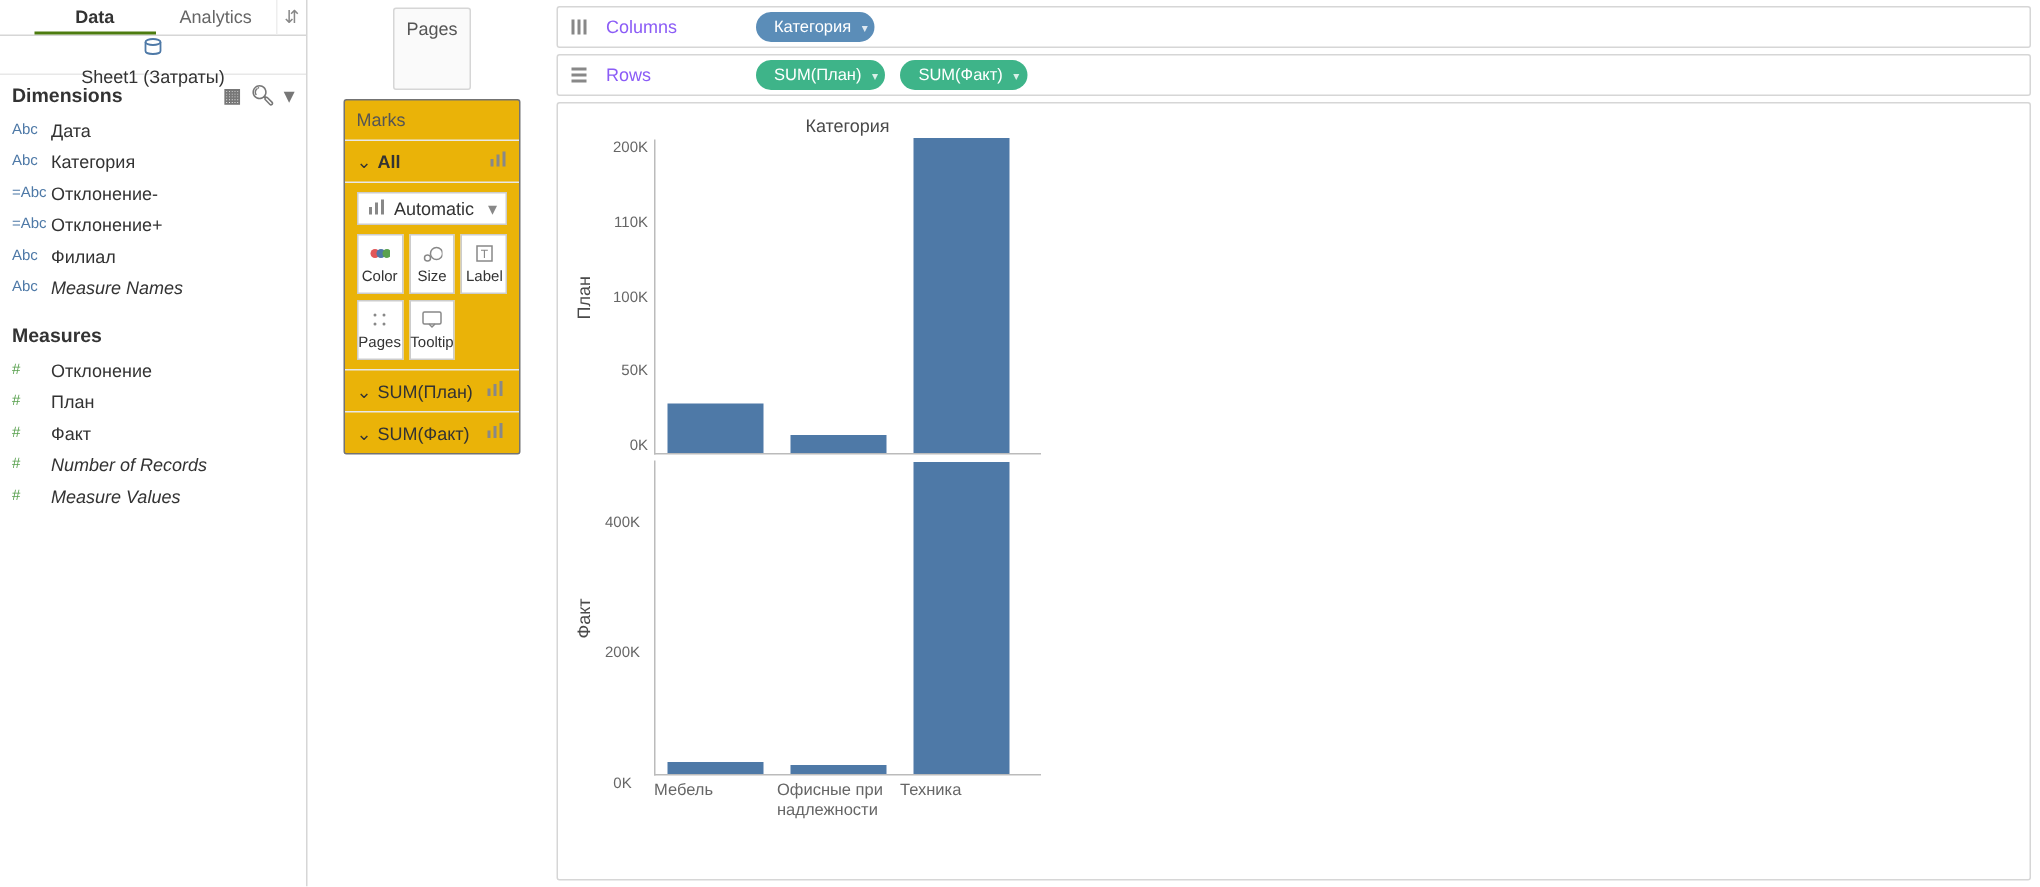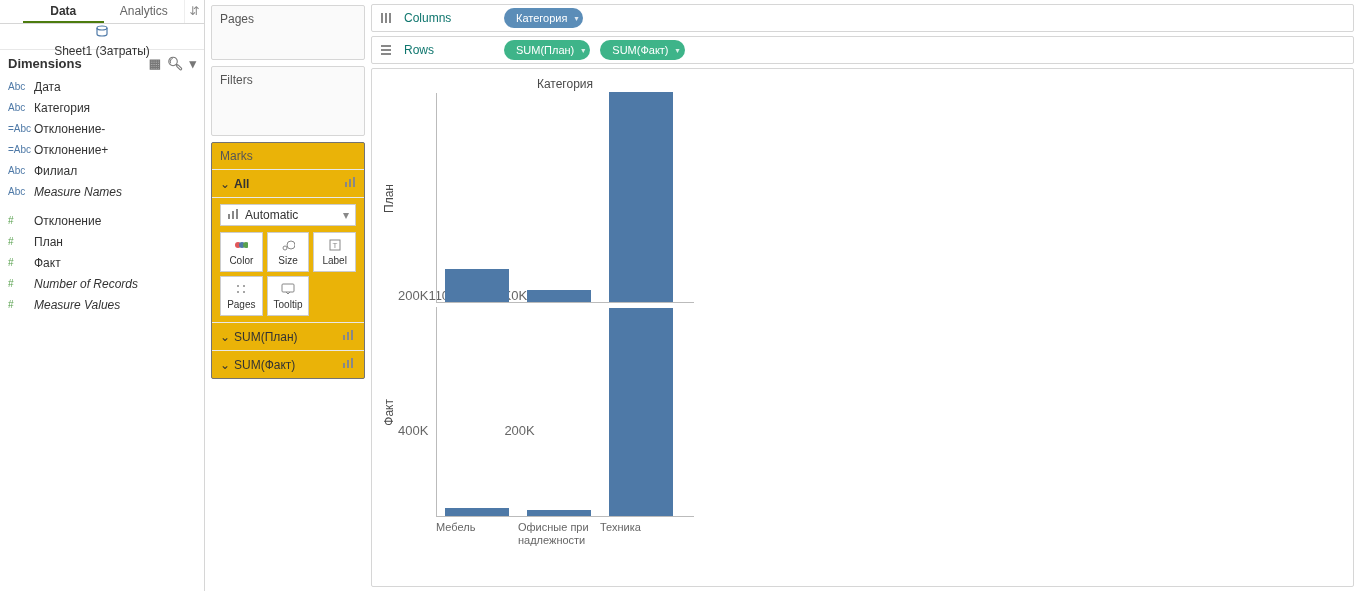--- a/index.html
+++ b/index.html
@@ -14,21 +14,21 @@
 .ds-row { display: flex; align-items: center; height: 26px; padding: 0 8px; border-bottom: 1px solid #e8e8e8; gap: 6px; cursor: pointer; flex-direction: column; }
 .ds-icon { width: 14px; height: 14px; display: inline-flex; align-items: center; justify-content: center; }
 .section-header { display: flex; align-items: center; height: 26px; padding: 0 8px; font-weight: bold; font-size: 13px; }
 .section-header .hdr-icons { margin-left: auto; display: flex; gap: 6px; color: #777; }
 .field-row { display: flex; align-items: center; height: 21px; padding: 0 8px; gap: 6px; cursor: pointer; }
 .field-type { width: 20px; font-size: 10px; color: #4e79a7; text-align: left; }
 .field-type.calc { color: #4e79a7; font-style: normal; text-align: right; }
 .field-type.meas { color: #59a14f; }
 .field-name { font-size: 12px; }
 .field-name.italic { font-style: italic; }
-.mid-panel { width: 160px; padding: 5px 0 0 6px; display: flex; flex-direction: column; gap: 6px; }
+.mid-panel { width: 160px; padding: 5px 0 0 6px; display: flex; flex-direction: column; gap: 6px; align-items: center; }
 .card { border: 1px solid #d6d6d6; border-radius: 2px; background: #fafafa; }
 .card-title { font-size: 12px; color: #555; padding: 6px 8px; }
 .card.pages { height: 55px; }
 .card.filters { height: 70px; }
 .marks-card { border: 1px solid #737373; border-radius: 2px; background: #eab308; }
 .marks-title { font-size: 12px; color: #555; padding: 6px 8px; border-bottom: 1px solid #e8e8e8; }
 .marks-all { display: flex; align-items: center; padding: 6px 8px; border-bottom: 1px solid #e8e8e8; cursor: pointer; }
 .marks-all .chev { width: 14px; }
 .marks-all .lbl { flex: 1; font-weight: bold; }
 .marks-type-dd { margin: 6px 8px; border: 1px solid #ccc; background: #fff; height: 22px; display: flex; align-items: center; padding: 0 6px; cursor: pointer; }
@@ -37,32 +37,32 @@
 .marks-grid { display: grid; grid-template-columns: repeat(3, 1fr); gap: 4px; padding: 0 8px 6px 8px; }
 .mark-btn { border: 1px solid #ccc; background: #fff; height: 40px; display: flex; flex-direction: column; align-items: center; justify-content: center; font-size: 10px; cursor: pointer; gap: 3px; }
 .mark-btn .mi { height: 14px; display: flex; align-items: center; justify-content: center; }
 .marks-sub { display: flex; align-items: center; padding: 6px 8px; border-top: 1px solid #e8e8e8; cursor: pointer; }
 .marks-sub .chev { width: 14px; }
 .marks-sub .lbl { flex: 1; }
 .marks-sub .barico { width: 14px; }
 .right-area { flex: 1; display: flex; flex-direction: column; padding: 4px 6px 4px 6px; gap: 4px; }
 .shelf { border: 1px solid #d6d6d6; border-radius: 2px; height: 28px; display: flex; align-items: center; padding: 0 6px; gap: 10px; background: #fff; }
 .shelf-icon { width: 16px; height: 16px; display: flex; align-items: center; justify-content: center; color: #666; }
-.shelf-label { font-size: 12px; color: #0f766e; width: 90px; }
+.shelf-label { font-size: 12px; color: #8b5cf6; width: 90px; }
 .pill { height: 20px; border-radius: 10px; padding: 0 16px 0 12px; font-size: 11px; color: #fff; display: inline-flex; align-items: center; cursor: pointer; position: relative; }
 .pill.blue { background: #5b8db8; }
 .pill.green { background: #3eb489; }
 .pill::after { content: "▾"; position: absolute; right: 5px; font-size: 8px; opacity: 0.8; }
 .viz { flex: 1; border: 1px solid #d6d6d6; border-radius: 2px; background: #fff; position: relative; display: flex; }
 .viz-inner { padding: 8px 8px 4px 8px; display: flex; flex-direction: column; width: 330px; }
 .chart-title { text-align: center; font-size: 12px; color: #4a4a4a; margin-bottom: 2px; padding-left: 56px; }
 .chart-row { display: flex; }
 .ylabel { width: 18px; display: flex; align-items: center; justify-content: center; }
 .ylabel span { writing-mode: vertical-rl; transform: rotate(180deg); font-size: 12px; color: #4a4a4a; }
-.yaxis { width: 38px; display: flex; flex-direction: row; justify-content: space-between; align-items: flex-end; font-size: 13px; color: #666; padding-right: 4px; }
+.yaxis { width: 38px; display: flex; flex-direction: column; justify-content: space-between; align-items: flex-end; font-size: 10px; color: #666; padding-right: 4px; }
 .plot { flex: 1; border-left: 1px solid #bbb; border-bottom: 1px solid #bbb; display: flex; align-items: flex-end; gap: 18px; padding: 0 8px; position: relative; }
 .plot-top { height: 210px; }
 .plot-bot { height: 210px; }
 .bar { width: 64px; background: #4e79a7; }
 .xaxis { display: flex; padding-left: 56px; margin-top: 4px; }
 .xaxis .xlbl { width: 82px; font-size: 11px; color: #666; line-height: 1.2; }
 .spacer-between { height: 4px; }
 </style>
 </head>
 <body>
@@ -112,20 +112,23 @@
       <div class="field-row">
           <span class="field-type">Abc</span>
           <span class="field-name">Филиал</span>
         </div>
       <div class="field-row">
           <span class="field-type">Abc</span>
           <span class="field-name italic">Measure Names</span>
         </div>
     </div>
     <div style="flex:0 0 8px"></div>
+    <div class="section-header">
+      <span>Measures</span>
+    </div>
     <div>
       <div class="field-row">
           <span class="field-type meas">#</span>
           <span class="field-name">Отклонение</span>
         </div>
       <div class="field-row">
           <span class="field-type meas">#</span>
           <span class="field-name">План</span>
         </div>
       <div class="field-row">
@@ -139,23 +142,20 @@
       <div class="field-row">
           <span class="field-type meas">#</span>
           <span class="field-name italic">Measure Values</span>
         </div>
     </div>
   </div>
 
   <div class="mid-panel">
     <div class="card pages">
       <div class="card-title">Pages</div>
-    </div>
-    <div class="card filters">
-      <div class="card-title">Filters</div>
     </div>
     <div class="marks-card">
       <div class="marks-title">Marks</div>
       <div class="marks-all">
         <span class="chev">⌄</span>
         <span class="lbl">All</span>
         <span class="barico">
           <svg width="12" height="12" viewBox="0 0 12 12">
               <rect x="1" y="6" width="2" height="5" fill="#888"></rect>
               <rect x="5" y="3" width="2" height="8" fill="#888"></rect>

